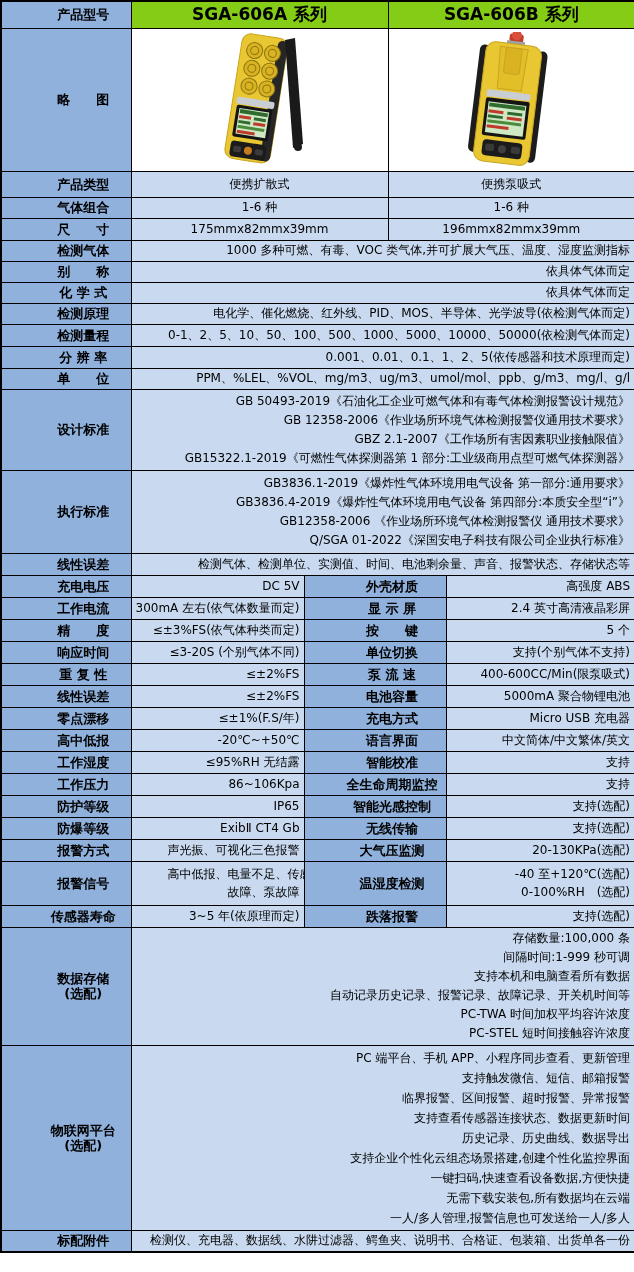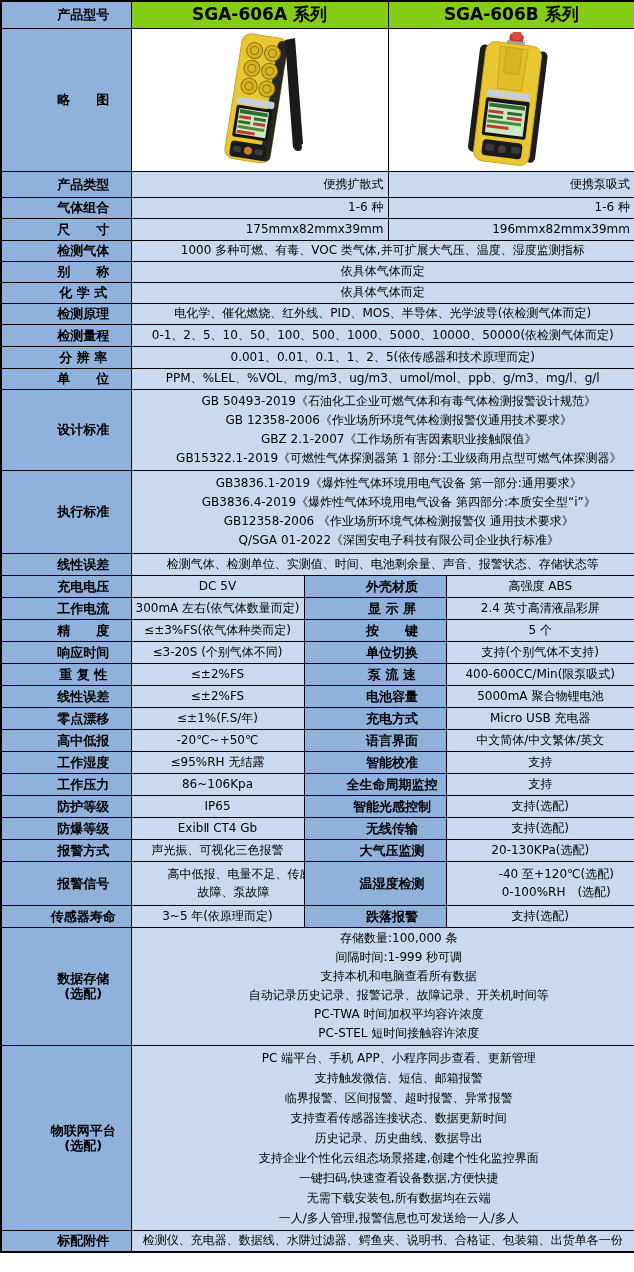--- a/index.html
+++ b/index.html
@@ -1,22 +1,22 @@
 <!DOCTYPE html>
 <html><head>
 <meta charset="utf-8">
 <style>
   html,body{margin:0;padding:0;background:#ffffff;}
   body{width:634px;font-family:"DejaVu Sans","Liberation Sans",sans-serif;color:#000;}
   table.spec{width:634px;border-collapse:collapse;table-layout:fixed;border:2px solid #000;}
   td{border:1px solid #000;overflow:hidden;padding:0 4px;vertical-align:middle;}
   td.lbl{background:#8FB1DC;font-weight:bold;text-align:center;font-size:13px;line-height:15px;padding-left:38px;}
   td.val{background:#C9DAF0;font-size:12px;line-height:15px;}
-  td.center{text-align:right;}
-  td.left{text-align:center;}
+  td.center{text-align:center;}
+  td.left{text-align:right;}
   td.white{background:#ffffff;text-align:center;vertical-align:middle;}
   td.hdr{background:#84cc16;font-weight:bold;text-align:center;font-size:17px;}
   .lines div{line-height:19px;white-space:nowrap;margin-left:32px;}
   .lines.wide div{line-height:20px;}
   .lines.tight div{line-height:18px;}
   svg{display:block;margin:0 auto;}
 </style>
 </head>
 <body>
 

